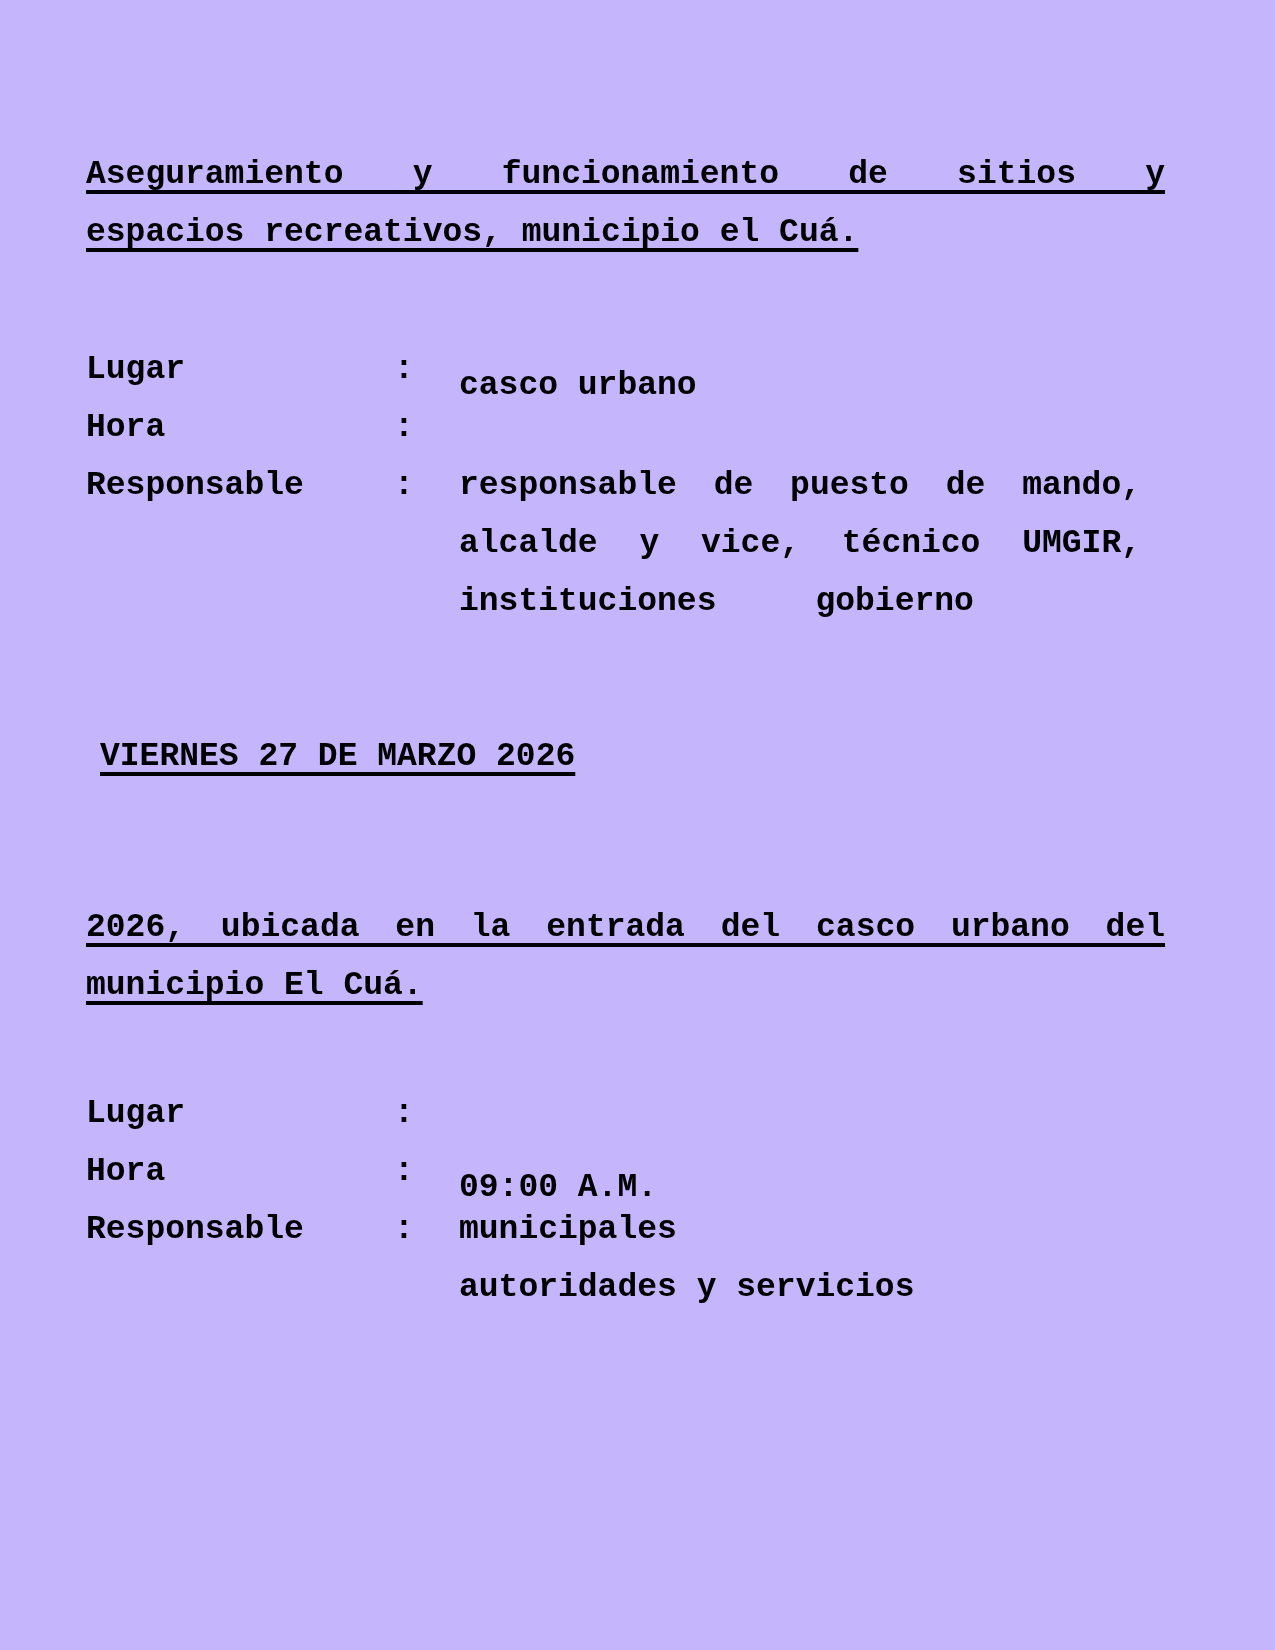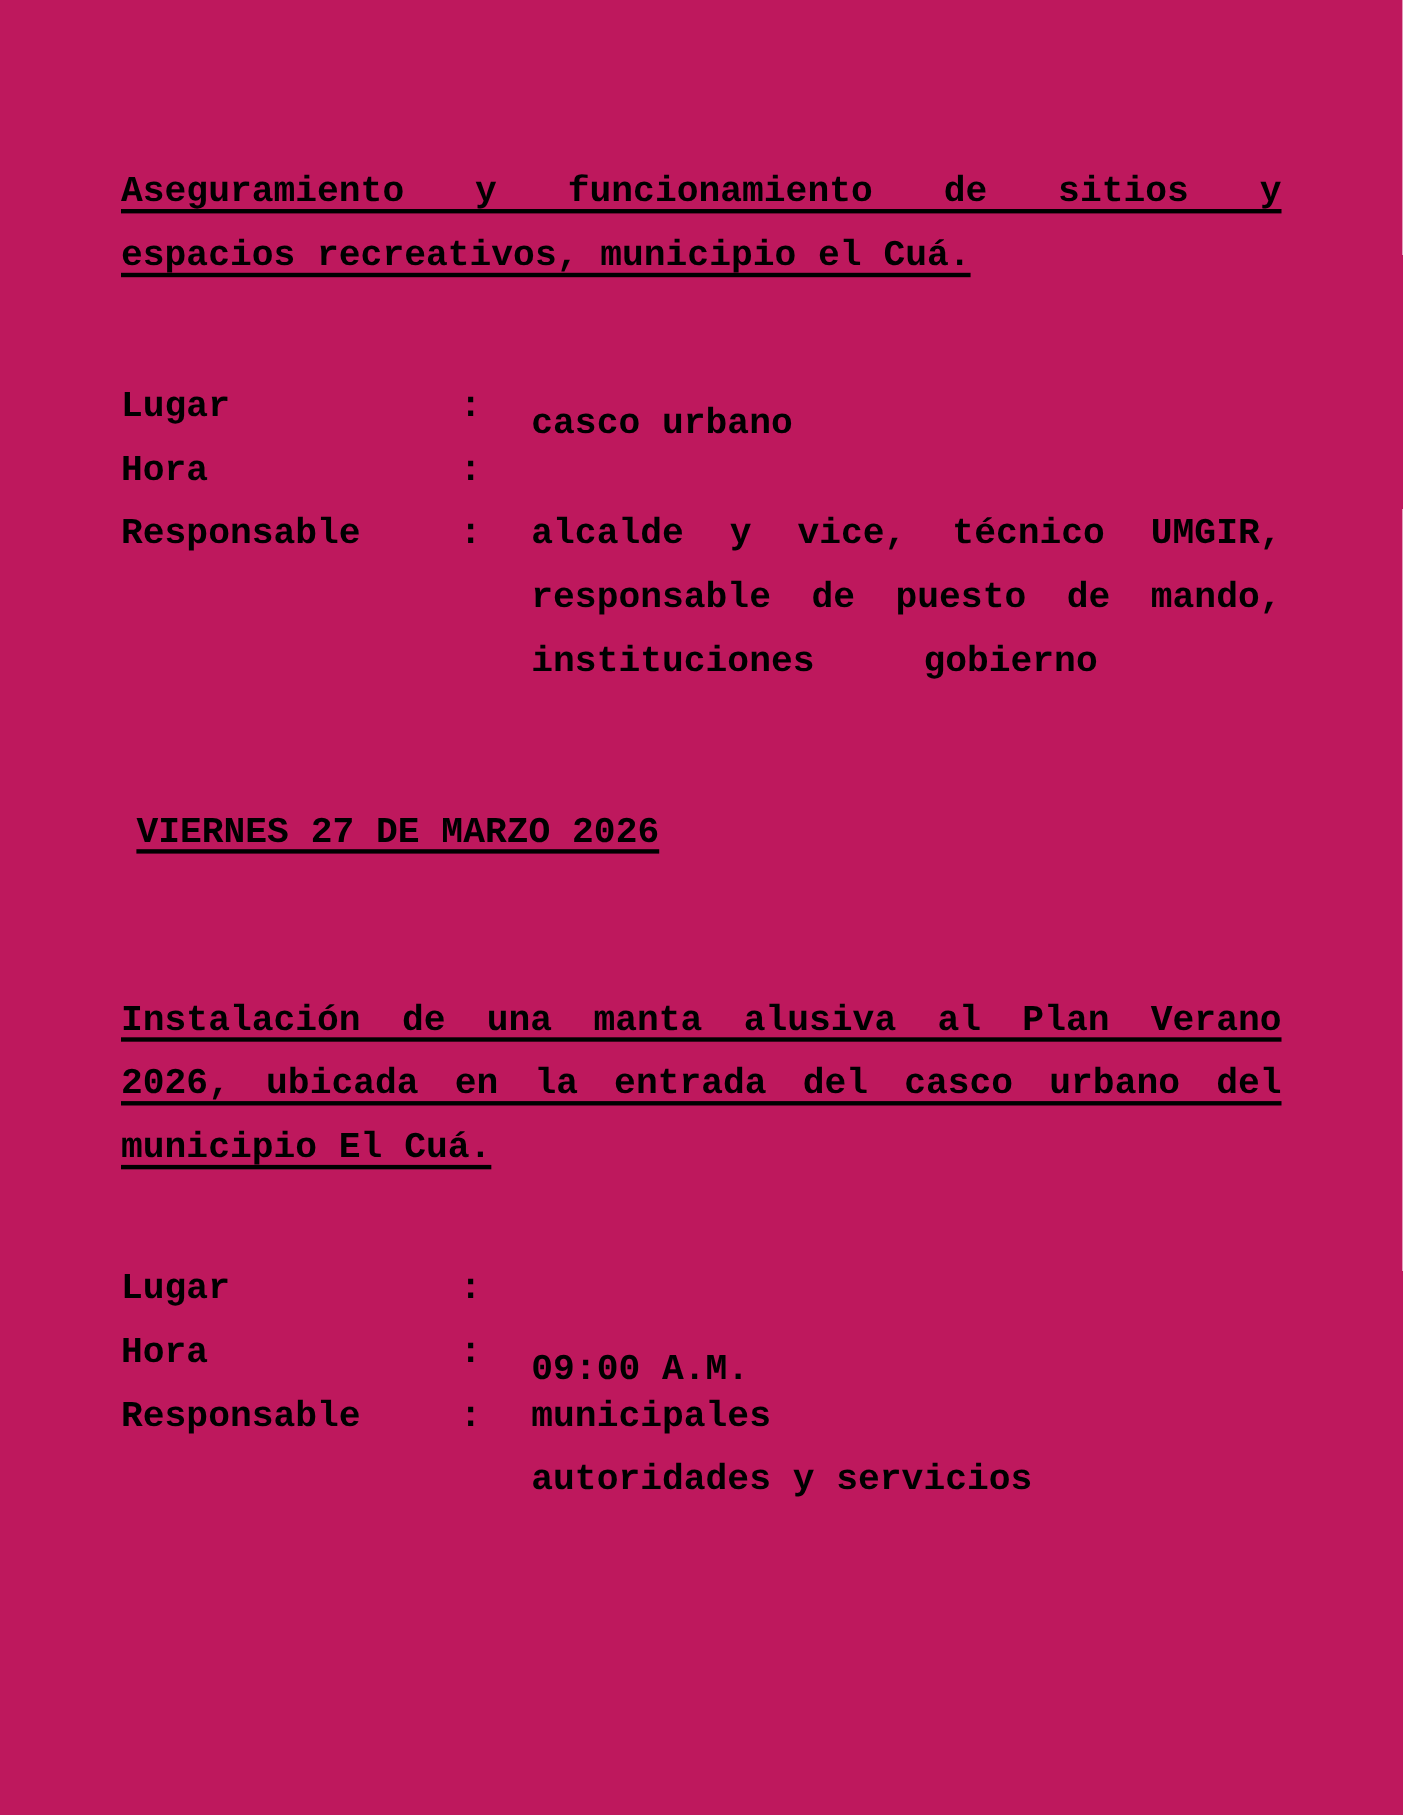--- a/index.html
+++ b/index.html
@@ -5,22 +5,22 @@
   html, body {
     margin: 0;
     padding: 0;
     background: #ffffff;
   }
   .page {
     position: relative;
     width: 1275px;
     height: 1650px;
     box-sizing: border-box;
-    padding: 146px 110px 0 110px;
-    background: #be185d;
+    padding: 146px 110px 0 86px;
+    background: #c4b5fd;
     color: #000000;
     font-family: "Liberation Mono", "DejaVu Sans Mono", monospace;
     font-weight: bold;
     font-size: 33px;
     line-height: 58px;
     overflow: hidden;
   }
   .u {
     text-decoration: underline;
     text-decoration-thickness: 4px;
@@ -96,31 +96,30 @@
       <span class="val">casco urbano</span>
     </div>
     <div class="row">
       <span class="lab">Hora</span>
       <span class="sep">:</span>
     </div>
     <div class="row tall-3">
       <span class="lab">Responsable</span>
       <span class="sep">:</span>
       <div class="valblock">
+        <div class="vline stretch">responsable de puesto de mando,</div>
         <div class="vline stretch">alcalde y vice, técnico UMGIR,</div>
-        <div class="vline stretch">responsable de puesto de mando,</div>
         <div class="vline pre">instituciones     gobierno</div>
       </div>
     </div>
   </div>
 
   <div class="heading u">VIERNES 27 DE MARZO 2026</div>
 
   <div class="para para-2">
-    <div class="jline u">Instalación de una manta alusiva al Plan Verano</div>
     <div class="jline u">2026, ubicada en la entrada del casco urbano del</div>
     <div class="u">municipio El Cuá.</div>
   </div>
 
   <div class="rows rows-2">
     <div class="row">
       <span class="lab">Lugar</span>
       <span class="sep">:</span>
     </div>
     <div class="row">

